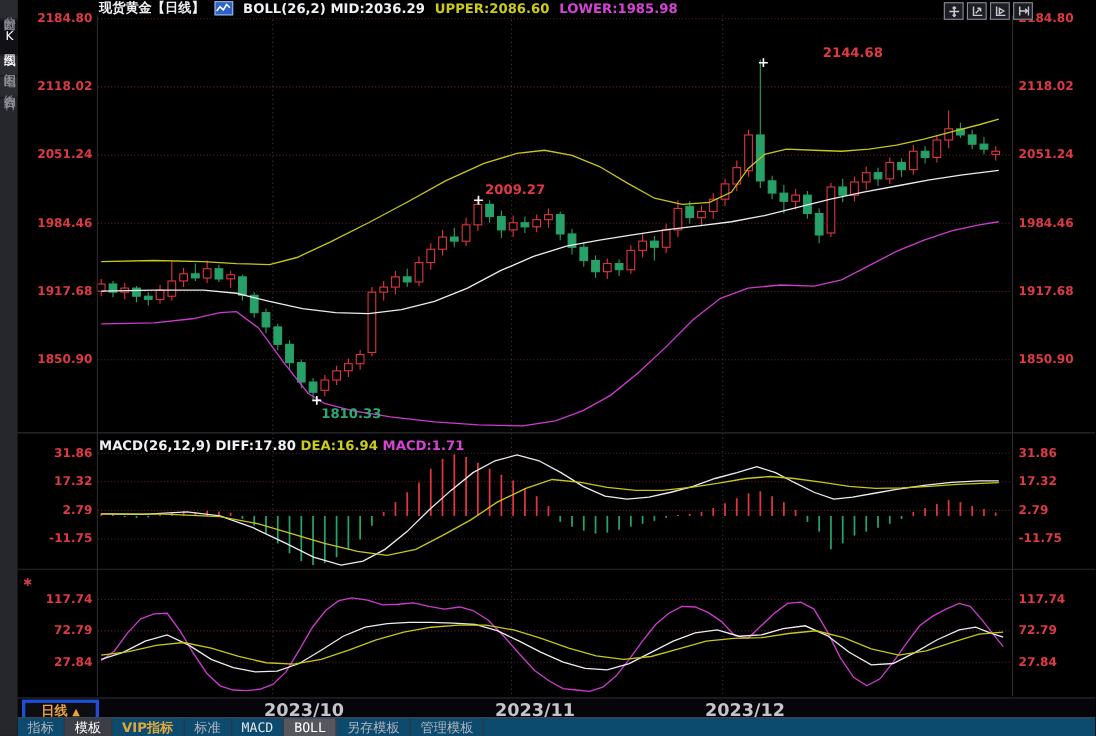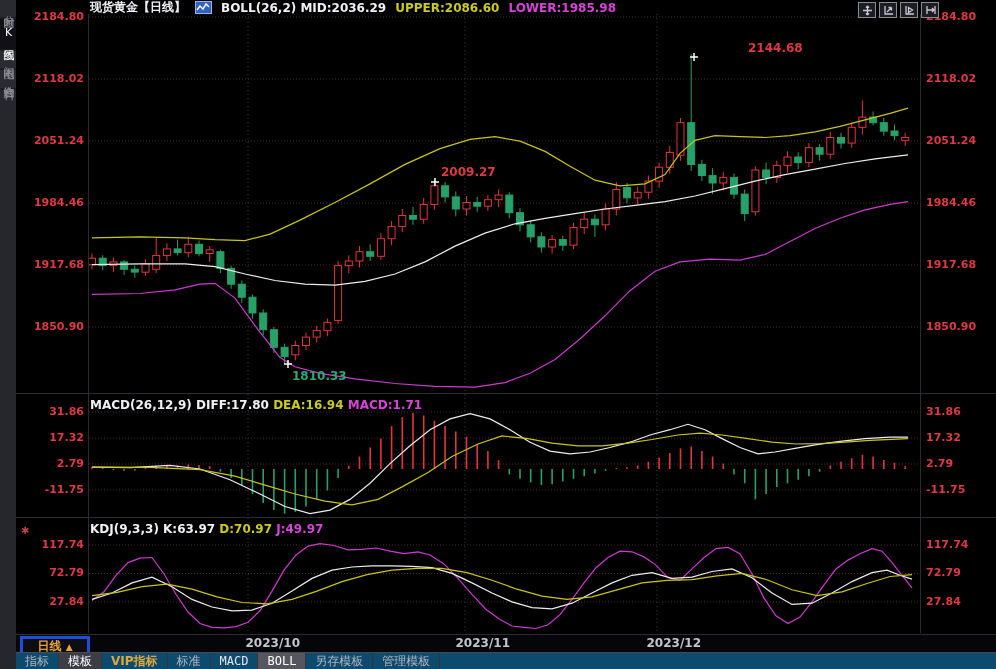--- a/index.html
+++ b/index.html
@@ -25,21 +25,21 @@
   
   .pane-hd{position:absolute;left:90px;z-index:3;font-size:12px;font-weight:bold;white-space:nowrap;}
   .anno{position:absolute;z-index:3;font-size:12px;font-weight:bold;white-space:nowrap;}
   .gear{position:absolute;left:21px;top:526px;z-index:3;color:#c04048;font-size:10px;line-height:10px;}
   
   .daterow{position:absolute;left:16px;top:634px;width:980px;height:17px;background:#06060a;
        border-top:1px solid #2b2b31;z-index:4;}
   .period-btn{position:absolute;left:4px;top:1px;width:64px;height:14px;background:#0d0d12;border:3px solid #1d4ed8;
        color:#e8a43c;font-size:12px;font-weight:bold;text-align:center;line-height:14px;}
   .period-btn .arr{font-size:9px;}
-  .month{position:absolute;top:1px;width:60px;text-align:right;color:#c4c4cc;font-size:12px;font-weight:bold;}
+  .month{position:absolute;top:1px;width:60px;text-align:right;color:#c4c4cc;font-size:16px;font-weight:bold;}
   
   .toolbar{position:absolute;left:16px;top:652px;width:980px;height:17px;background:#0c4a6e;
        border-top:1px solid #4a4a52;display:flex;z-index:4;}
   .tb-item{height:17px;line-height:16px;padding:0 9px;font-size:12px;color:#b4b4bd;border-right:1px solid #35353c;}
   .tb-item.mono{font-family:"DejaVu Sans Mono","Liberation Mono",monospace;color:#e4e4ea;}
   .tb-item.active{background:#3d3d46;color:#ffffff;}
   .tb-item.active2{background:#56565f;color:#ffffff;}
   .tb-item.vip{color:#e0a83c;font-weight:bold;}
   svg#cv{position:absolute;left:0;top:0;z-index:1;}
 </style>
@@ -354,25 +354,20 @@
           </svg></span>
     </div>
   </div>
 
   <div class="pane-hd" style="top:398px">
     <span class="t-white">MACD(26,12,9) DIFF:17.80</span>
     <span class="t-yellow">DEA:16.94</span>
     <span class="t-magenta">MACD:1.71</span>
   </div>
 
-  <div class="pane-hd" style="top:522px">
-    <span class="t-white">KDJ(9,3,3) K:63.97</span>
-    <span class="t-yellow">D:70.97</span>
-    <span class="t-magenta">J:49.97</span>
-  </div>
   <span class="gear">✱</span>
 
   <div class="daterow">
     <div class="period-btn">
       <span>日线</span>
       <span class="arr">▲</span>
     </div>
     <span class="month" style="left:224px">2023/10</span>
     <span class="month" style="left:434px">2023/11</span>
     <span class="month" style="left:625px">2023/12</span>

